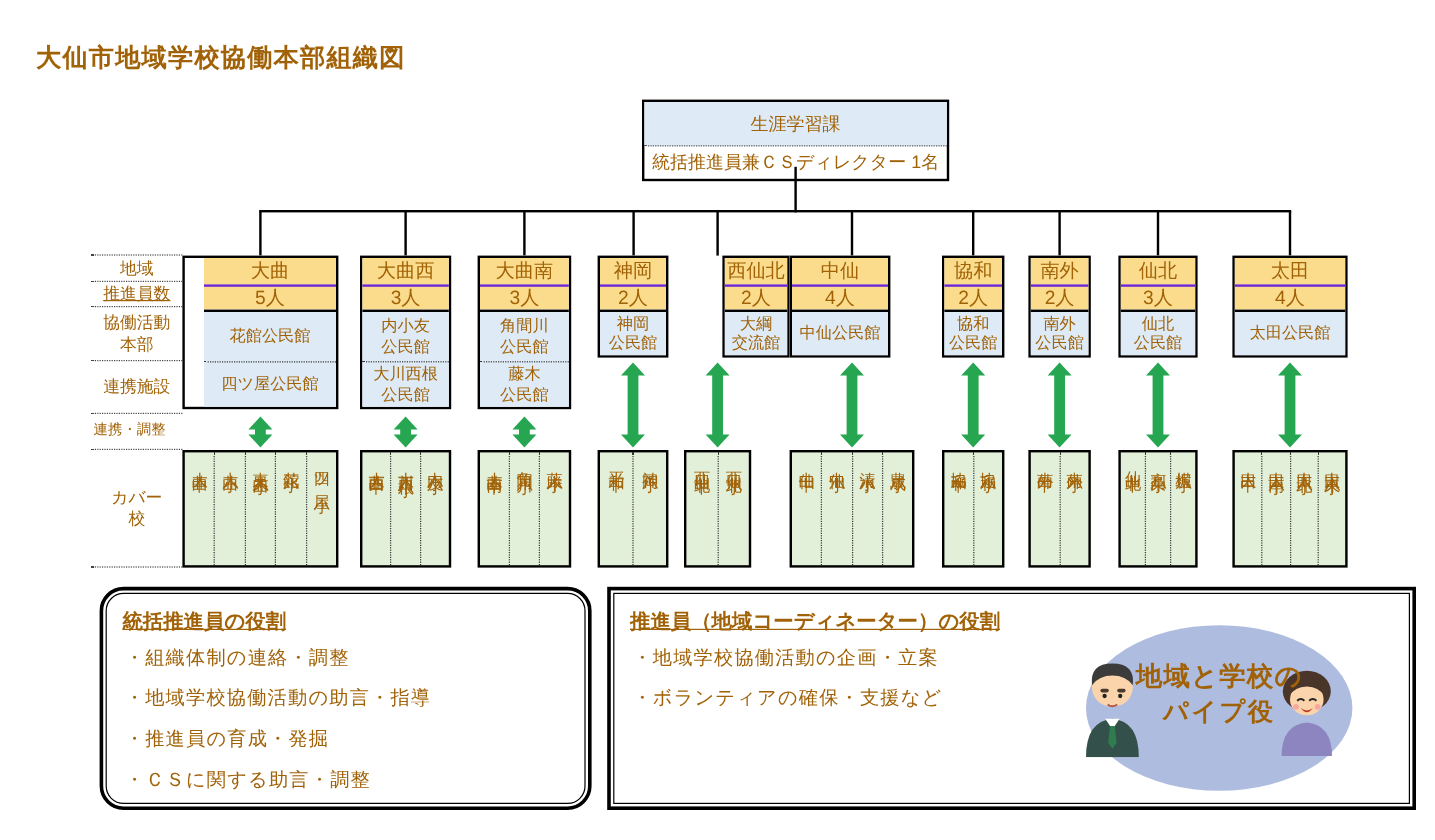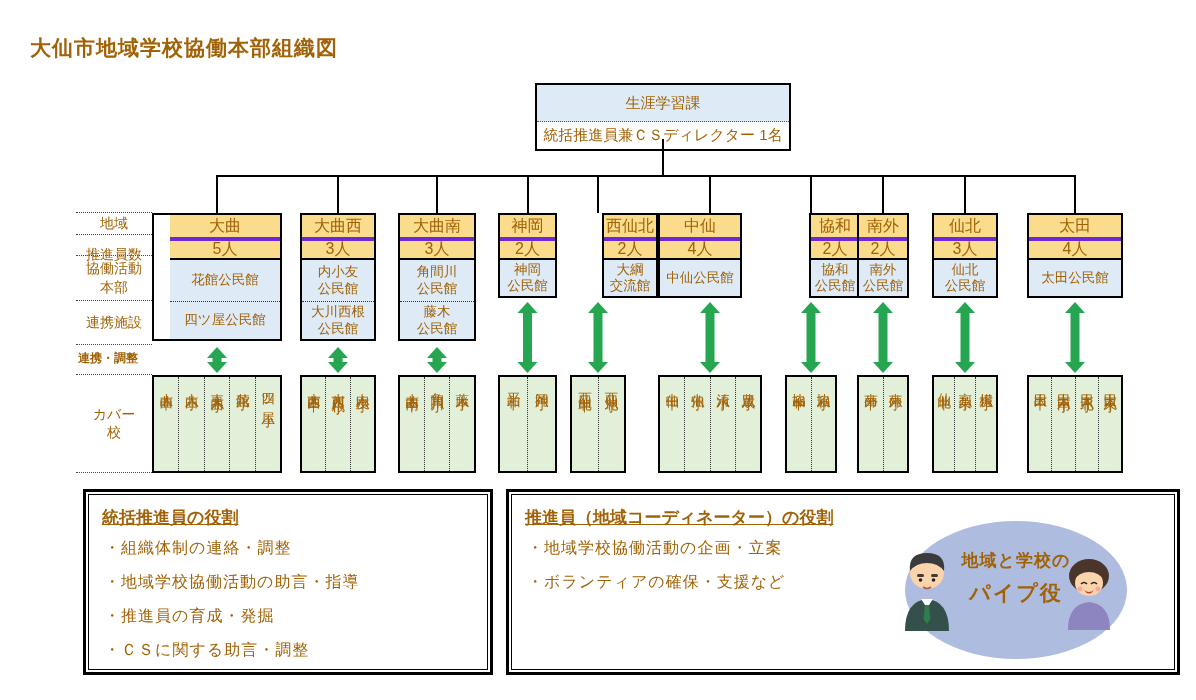--- a/index.html
+++ b/index.html
@@ -24,50 +24,50 @@
   .dotline { position:absolute; left:76px; width:76px; height:0; border-top:1.5px dotted #444; }
 
   
   .rowlabel { position:absolute; left:76px; width:76px; display:flex; align-items:center; justify-content:center;
               text-align:center; font-size:14px; line-height:1.3; white-space:pre-line; }
   .rowlabel.small { font-size:12px; justify-content:flex-start; padding-left:2px; }
 
   
   .col-box { position:absolute; border:2px solid #000; background:#fff; }
   .cell-region { height:22px; background:var(--accent_yellow); display:flex; align-items:center; justify-content:center; font-size:16px; }
-  .cell-staff  { height:21px; background:var(--accent_yellow); border-top:4px solid #6d28d9;
+  .cell-staff  { height:21px; background:var(--accent_yellow); border-top:2px solid #6d28d9;
                  display:flex; align-items:center; justify-content:center; font-size:16px; }
   .cell-hall { background:var(--cell_blue); display:flex; align-items:center; justify-content:center;
                text-align:center; font-size:13.5px; line-height:1.2; white-space:pre-line; }
   .hall-first  { height:43px; border-top:2px solid #000; }
   .hall-second { height:38px; border-top:1px dotted #333; }
   .hall-single { height:38px; }
 
   
   .cover-box { position:absolute; top:375px; height:98px; border:2px solid #000; background:var(--cover_green);
                display:flex; }
   .school-cell { flex:1; display:flex; justify-content:center; align-items:flex-start; padding-top:5px; }
   .school-cell + .school-cell { border-left:1px dotted #333; }
   .school-text { writing-mode:vertical-rl; text-orientation:upright; font-size:13.5px; letter-spacing:2px; line-height:1; }
 
   #arrows { position:absolute; left:0; top:0; pointer-events:none; }
 
   
   .panel { position:absolute; background:#fff; border:1px solid #000; outline:3px solid #000; outline-offset:2px; }
-  .panel-left  { left:88px;  top:494px; width:400px; height:176px; }
+  .panel-left  { left:88px;  top:494px; width:400px; height:176px;border-radius:15px; }
   .panel-right { left:511px; top:494px; width:664px; height:176px; }
   .panel-title { display:inline-block; font-weight:bold; text-decoration:underline; font-size:17px; margin:11px 0 2px 13px; }
   .panel ul { list-style:none; margin:7px 0 0 15px; font-size:16px; }
   .panel li { margin-bottom:13px; letter-spacing:1px; }
 
   
   .badge { position:absolute; left:905px; top:521px; width:222px; height:138px; border-radius:50%;
            background:var(--badge_blue); }
   .badge-line1 { position:absolute; left:905px; top:549px; width:222px; text-align:center;
-                 font-size:17px; font-weight:bold; letter-spacing:1px; }
+                 font-size:22px; font-weight:bold; letter-spacing:1px; }
   .badge-line2 { position:absolute; left:905px; top:579px; width:222px; text-align:center;
                  font-size:21px; font-weight:bold; letter-spacing:2px; }
   .person { position:absolute; }
 </style>
 </head>
 <body>
 
 <div class="stage" id="stage">
 
   <div class="page-title">大仙市地域学校協働本部組織図</div>
@@ -82,25 +82,25 @@
 
   <div class="dotline" style="top:212px"></div>
   <div class="dotline" style="top:234px"></div>
   <div class="dotline" style="top:255px"></div>
   <div class="dotline" style="top:300px"></div>
   <div class="dotline" style="top:344px"></div>
   <div class="dotline" style="top:374px"></div>
   <div class="dotline" style="top:472px"></div>
 
   <div class="rowlabel" style="top:213px; height:21px;">地域</div>
-  <div class="rowlabel" style="top:244px; height:21px;">推進員数</div>
+  <div class="rowlabel" style="top:234px; height:21px;text-decoration:underline;">推進員数</div>
   <div class="rowlabel" style="top:255px; height:45px;">協働活動
 本部</div>
   <div class="rowlabel" style="top:300px; height:44px;">連携施設</div>
-  <div class="rowlabel small" style="top:344px; height:30px;font-weight:bold;">連携・調整</div>
+  <div class="rowlabel small" style="top:344px; height:30px;">連携・調整</div>
   <div class="rowlabel" style="top:374px; height:98px;">カバー
 校</div>
 
   <svg id="arrows" width="1196" height="700">
       <polygon points="217,347 227,358 221.5,358 221.5,362 227,362 217,373 207,362 212.5,362 212.5,358 207,358" fill="#26A651"></polygon>
       <polygon points="338,347 348,358 342.5,358 342.5,362 348,362 338,373 328,362 333.5,362 333.5,358 328,358" fill="#26A651"></polygon>
       <polygon points="437,347 447,358 441.5,358 441.5,362 447,362 437,373 427,362 432.5,362 432.5,358 427,358" fill="#26A651"></polygon>
       <polygon points="527.5,302 537.5,313 532,313 532,362 537.5,362 527.5,373 517.5,362 523,362 523,313 517.5,313" fill="#26A651"></polygon>
       <polygon points="598,302 608,313 602.5,313 602.5,362 608,362 598,373 588,362 593.5,362 593.5,313 588,313" fill="#26A651"></polygon>
       <polygon points="710,302 720,313 714.5,313 714.5,362 720,362 710,373 700,362 705.5,362 705.5,313 700,313" fill="#26A651"></polygon>
@@ -266,21 +266,21 @@
         <div class="school-text">中仙小</div>
       </div>
       <div class="school-cell">
         <div class="school-text">清水小</div>
       </div>
       <div class="school-cell">
         <div class="school-text">豊成小</div>
       </div>
     </div>
     <div class="vline" style="left: 810px; top: 176px; height: 37px;"></div>
-    <div class="col-box" style="left: 785px; top: 213px; width: 52px; margin-left: 24px;">
+    <div class="col-box" style="left: 785px; top: 213px; width: 52px;">
       <div class="cell-region">協和</div>
       <div class="cell-staff">2人</div>
       <div class="cell-hall hall-first hall-single">協和
 公民館</div>
     </div>
     <div class="cover-box" style="left: 785px; width: 52px;">
       <div class="school-cell">
         <div class="school-text">協和中</div>
       </div>
       <div class="school-cell">

